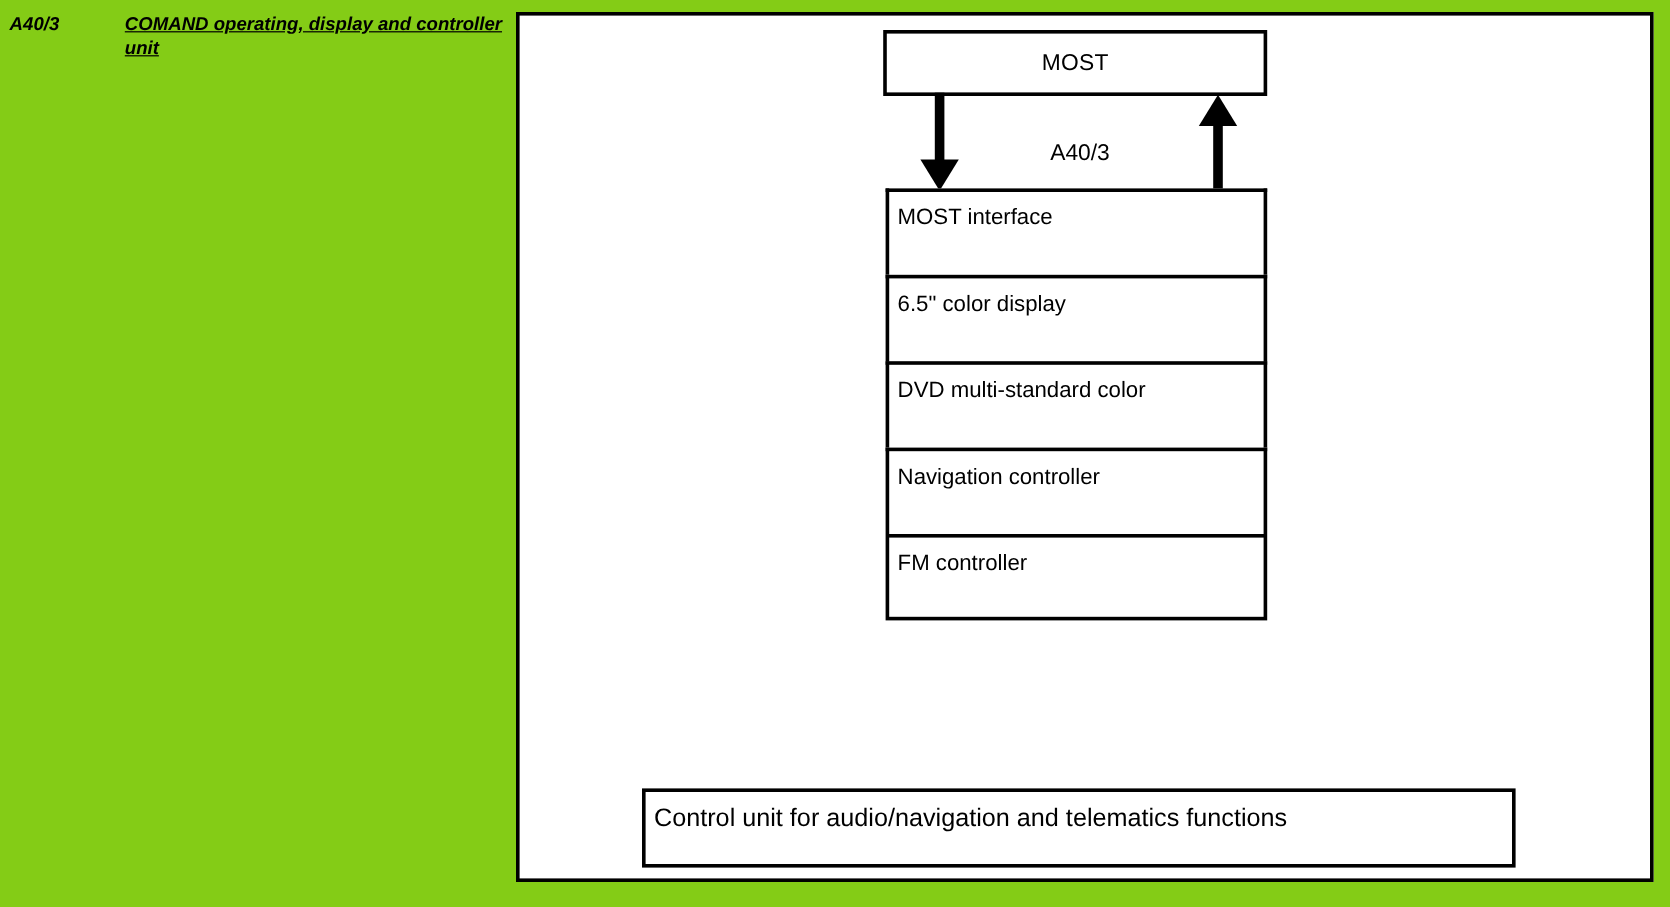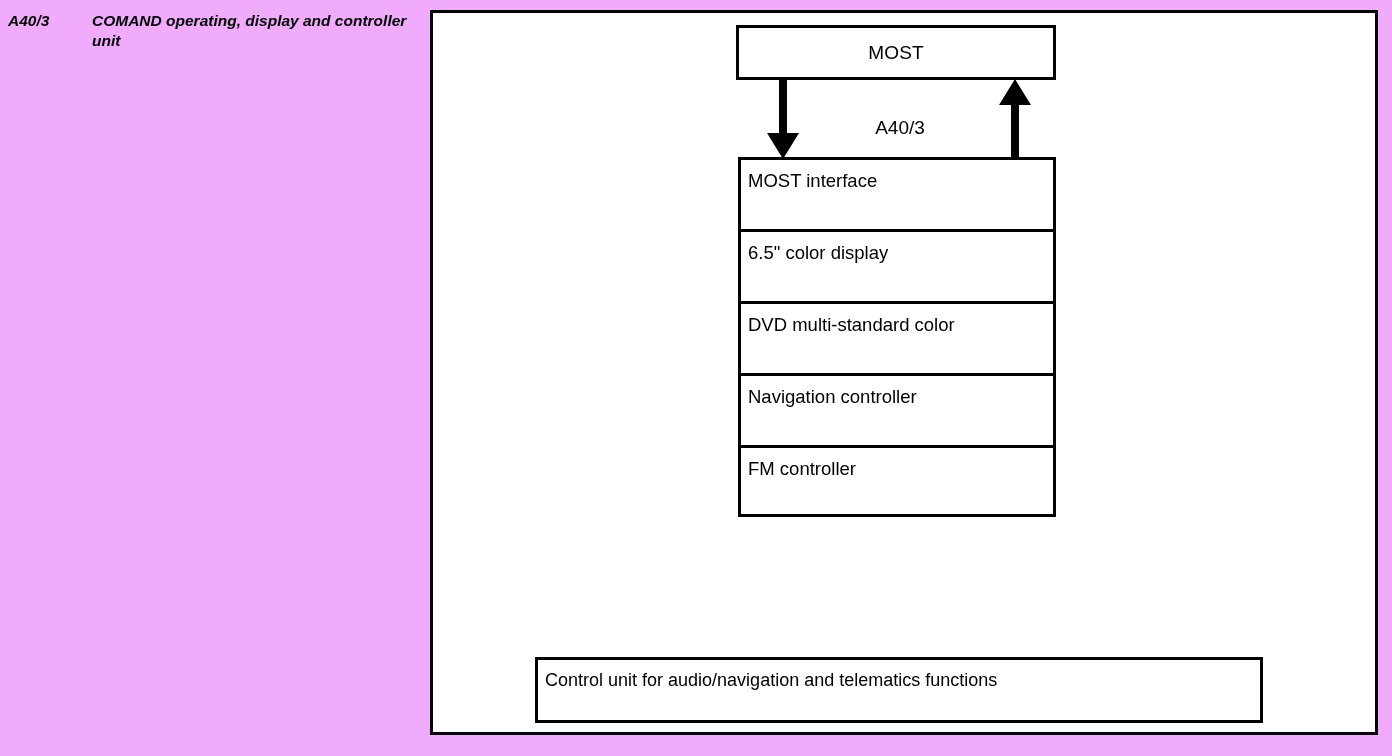--- a/index.html
+++ b/index.html
@@ -10,21 +10,21 @@
   }
   body {
     font-family: "Liberation Sans", sans-serif;
     color: #000000;
   }
   #page {
     position: relative;
     width: 1392px;
     height: 756px;
     overflow: hidden;
-    background: #f0abfc;
+    background: #84cc16;
   }
 
   
   #legend {
     position: absolute;
     left: 8px;
     top: 11px;
     width: 410px;
   }
   .legend-row {
@@ -35,23 +35,24 @@
     line-height: 20px;
   }
   .legend-code {
     position: absolute;
     left: 0;
     top: 0;
     white-space: nowrap;
   }
   .legend-desc {
     position: absolute;
-    left: 84px;
+    left: 96px;
     top: 0;
     width: 330px;
+    text-decoration: underline;
   }
 
   
   #frame {
     position: absolute;
     left: 430px;
     top: 10px;
     width: 948px;
     height: 725px;
     border: 3px solid #000000;
@@ -131,21 +132,21 @@
     top: 644px;
     width: 728px;
     height: 66px;
     background: #ffffff;
     z-index: 5;
   }
   #control-unit .cu-label {
     position: absolute;
     left: 7px;
     top: 10px;
-    font-size: 18px;
+    font-size: 21px;
     white-space: nowrap;
   }
 </style>
 </head>
 <body>
 
 <div id="page">
 
   <div id="legend">
     <div class="legend-row" style="height:44px;">

